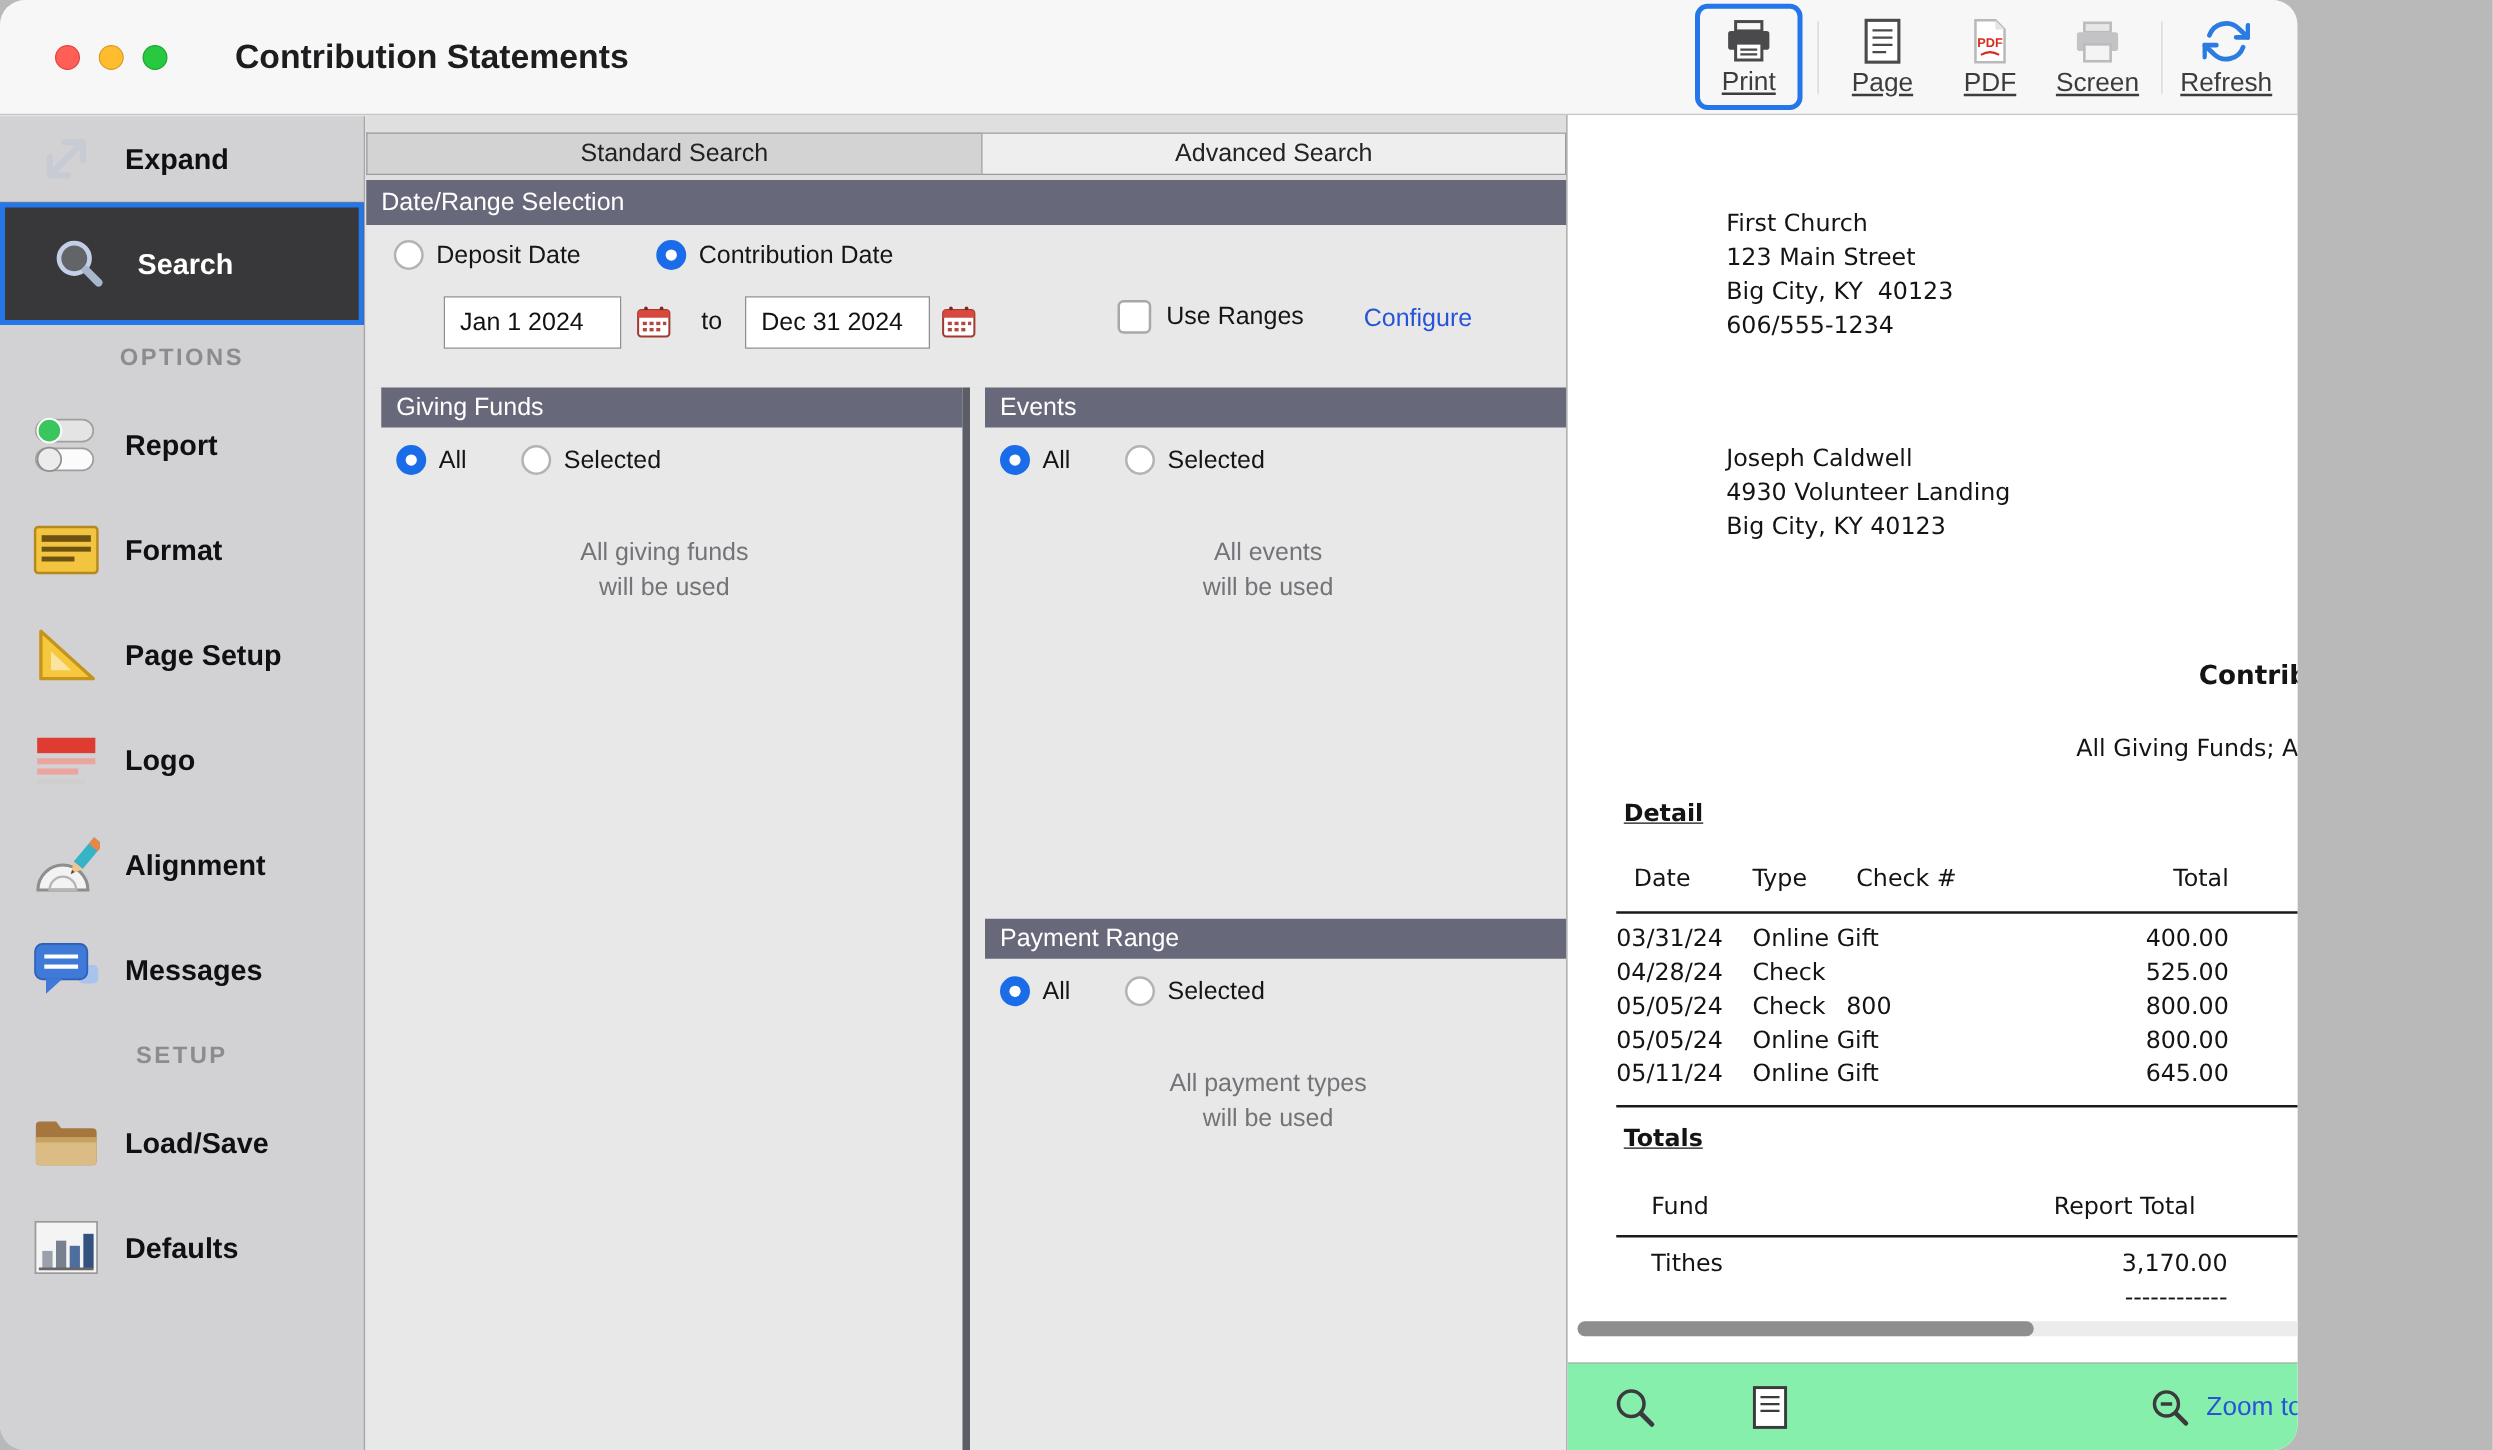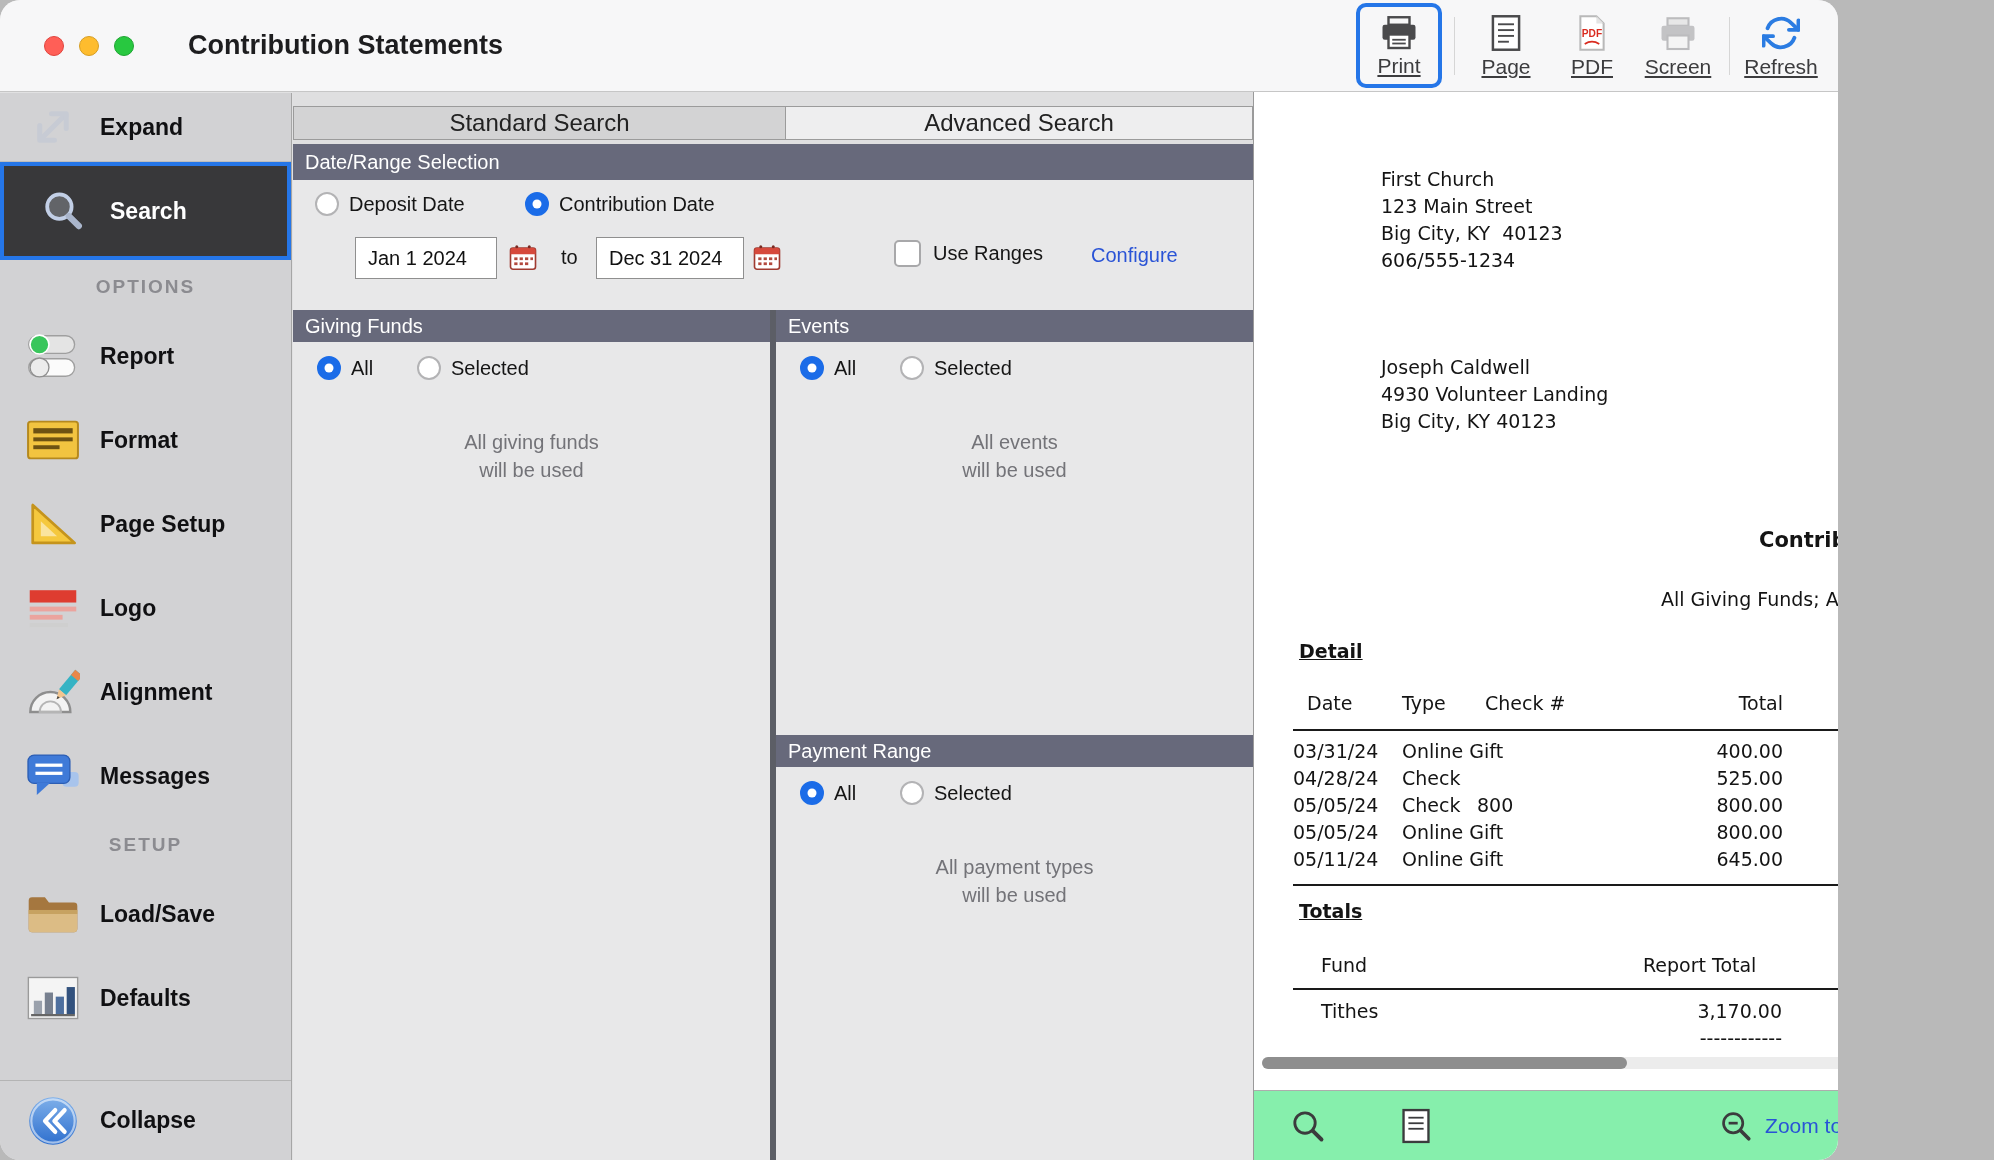--- a/index.html
+++ b/index.html
@@ -35,21 +35,21 @@
   .item-search{ height:98px; background:#38383a; border:4px solid #2576e8; color:#ffffff; padding-left:28px; }
   .side-section{ height:54px; display:flex; align-items:center; justify-content:center;
                  font-size:19px; font-weight:700; letter-spacing:2px; color:#8b8b90; }
   .side-opt{ height:84px; }
   .side-spacer{ flex:1; }
   .item-collapse{ height:80px; border-top:1px solid #b4b4b4; }
 
   
   .main{ position:absolute; left:293px; top:92px; width:960px; height:1068px; background:#dfdfe0; }
   .tabbar{ position:absolute; top:14px; left:0; right:0; height:34px; display:flex; }
-  .tab{ display:flex; align-items:center; justify-content:center; font-size:24px; color:#222;
+  .tab{ display:flex; align-items:center; justify-content:center; font-size:20px; color:#222;
         border:1px solid #9b9b9b; }
   .tab.standard{ width:492px; background:#d3d3d4; border-right:none; }
   .tab.advanced{ flex:1; background:#eeeeef; }
   .sec-bar{ background:#67697b; color:#ffffff; font-size:20px; font-weight:500;
             display:flex; align-items:center; padding-left:12px; }
   .dr-header{ position:absolute; top:52px; left:0; right:0; height:36px; }
   .dr-content{ position:absolute; top:88px; left:0; right:0; height:130px; background:#e8e8e9; }
   .radio-row{ position:absolute; display:flex; align-items:center; gap:10px; font-size:20px; color:#151515; }
   .radio{ width:24px; height:24px; border-radius:50%; background:#fff; border:2px solid #b3b3b5; flex:0 0 auto; }
   .radio.checked{ background:#1b6ce8; border-color:#1b6ce8; position:relative; }
@@ -60,21 +60,21 @@
   .to-word{ position:absolute; font-size:20px; color:#151515; }
   .cal-btn{ position:absolute; width:32px; height:32px; display:flex; align-items:center; justify-content:center; }
   .checkbox-row{ position:absolute; display:flex; align-items:center; gap:12px; font-size:20px; color:#151515; }
   .checkbox{ width:27px; height:27px; background:#fff; border:2px solid #a8a8aa; border-radius:5px; }
   .link{ color:#2953d6; font-size:20px; text-decoration:none; cursor:pointer; }
   .cfg-link{ position:absolute; }
 
   .col-left{ position:absolute; left:0; top:218px; width:477px; bottom:0; background:#e8e8e9; }
   .col-div{ position:absolute; left:477px; top:218px; width:6px; bottom:0; background:#5c5e66; }
   .col-right{ position:absolute; left:483px; top:218px; right:0; bottom:0; background:#e8e8e9; }
-  .sec-header-inner{ position:absolute; left:0; right:0; height:32px; }
+  .sec-header-inner{ position:absolute; left:12px; right:0; height:32px; }
   .note{ position:absolute; left:0; right:0; text-align:center; font-size:20px; line-height:28px; color:#737378; }
 
   
   .preview{ position:absolute; left:1253px; top:92px; width:722px; height:1068px; background:#ffffff;
             border-left:1px solid #9a9a9a; overflow:hidden; color:#141414;
             font-family:"DejaVu Sans", sans-serif; font-size:19px; }
   .pv-line{ white-space:pre; line-height:27px; }
   .pv-block{ position:absolute; }
   .pv-title{ font-weight:700; font-size:21px; white-space:nowrap; }
   .pv-filters{ white-space:nowrap; }
@@ -300,37 +300,20 @@
           <rect x="21" y="15" width="6" height="13" fill="#4e6f9e"></rect>
           <rect x="29" y="8" width="6" height="20" fill="#33527e"></rect>
           <line x1="3" y1="28.5" x2="35" y2="28.5" stroke="#666" stroke-width="1.5"></line>
         </svg>
       </span>
       <span>Defaults</span>
     </div>
 
     <div class="side-spacer"></div>
 
-    <div class="side-item item-collapse">
-      <span class="side-icon">
-        <svg width="52" height="52" viewBox="0 0 36 36">
-          <defs>
-            <linearGradient id="cg" x1="0" y1="0" x2="0" y2="1">
-              <stop offset="0" stop-color="#7fb0ea"></stop>
-                <stop offset="1" stop-color="#2e6fce"></stop>
-            </linearGradient>
-          </defs>
-          <circle cx="18" cy="18" r="16.5" fill="url(#cg)"></circle>
-          <circle cx="18" cy="18" r="15" fill="none" stroke="#ffffff" stroke-opacity="0.55" stroke-width="1.5"></circle>
-          <path d="M19.5 10.5 L12.5 18 L19.5 25.5" fill="none" stroke="#fff" stroke-width="3" stroke-linecap="round" stroke-linejoin="round"></path>
-          <path d="M26 10.5 L19 18 L26 25.5" fill="none" stroke="#fff" stroke-width="3" stroke-linecap="round" stroke-linejoin="round"></path>
-        </svg>
-      </span>
-      <span>Collapse</span>
-    </div>
   </nav>
 
   <section class="main">
     <div class="tabbar">
       <div class="tab standard">Standard Search</div>
       <div class="tab advanced">Advanced Search</div>
     </div>
 
     <div class="sec-bar dr-header">Date/Range Selection</div>
 

